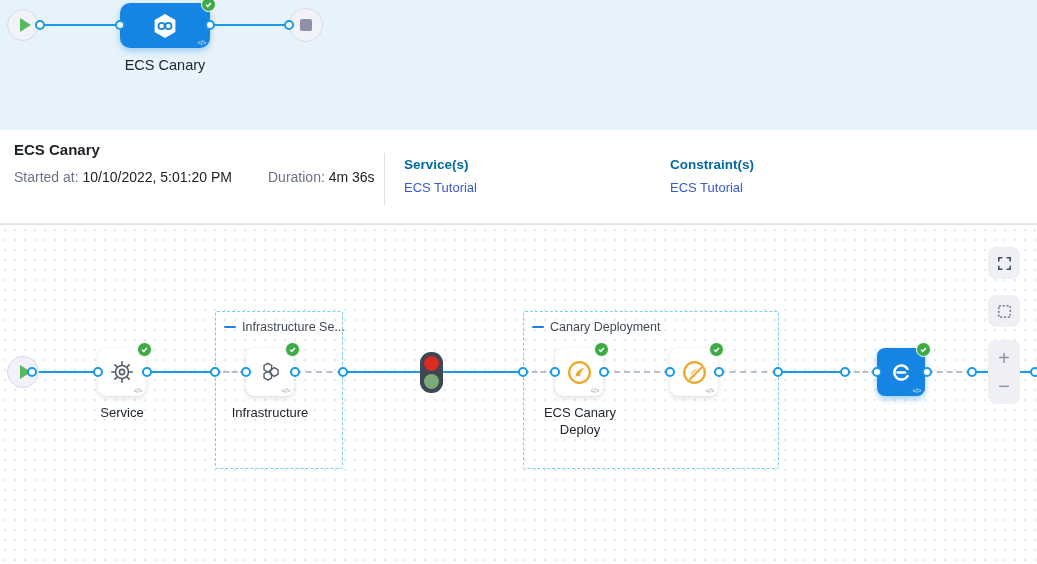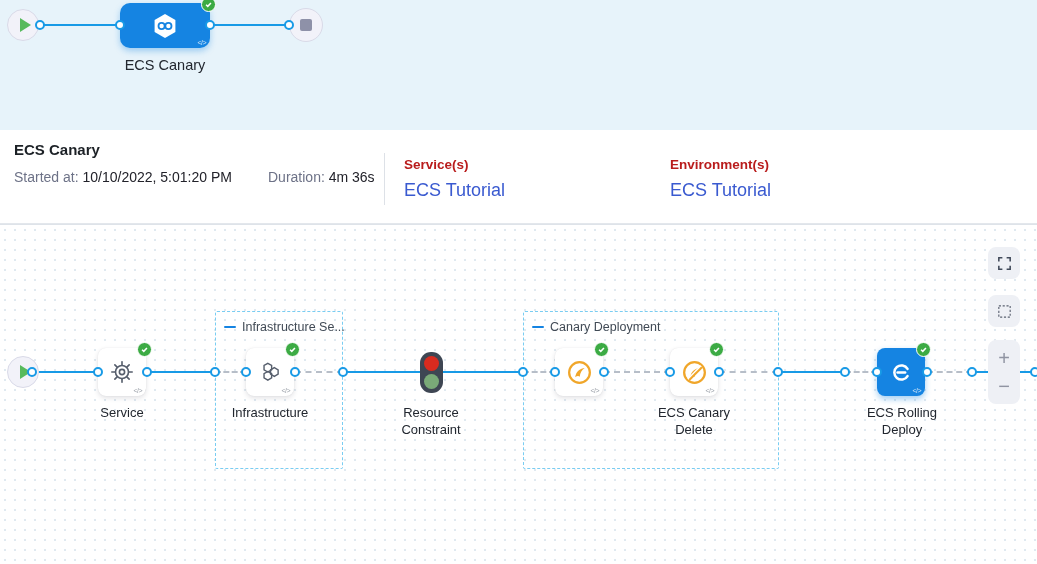--- a/index.html
+++ b/index.html
@@ -23,22 +23,22 @@
   .dot { position:absolute; width:10px; height:10px; border-radius:50%; background:#fff;
          border:2.5px solid #189ae6; z-index:3; }
 
   
   .summary { position:absolute; left:0; top:130px; width:1037px; height:94px; background:#fff;
              border-bottom:1px solid #e3e7ec; }
   .sum-title { position:absolute; left:14px; top:11px; font-size:15px; font-weight:bold; color:#1c2126; }
   .sum-row { position:absolute; top:39px; font-size:14px; color:#22222a; }
   .sum-muted { color:#6d7287; }
   .sum-divider { position:absolute; left:384px; top:23px; width:1px; height:52px; background:#dde1e7; }
-  .sum-h { position:absolute; top:27px; font-size:13.5px; font-weight:bold; color:#b91c1c; }
-  .sum-link { position:absolute; top:50px; font-size:18px; color:#3a5ad0; cursor:pointer; }
+  .sum-h { position:absolute; top:27px; font-size:13.5px; font-weight:bold; color:#0369a1; }
+  .sum-link { position:absolute; top:50px; font-size:13px; color:#3a5ad0; cursor:pointer; }
 
   
   .graph { position:absolute; left:0; top:224px; width:1037px; height:340px; background:#fff;
            border-top:1px solid #dee3e9;
            background-image:radial-gradient(circle, #dfe9f0 1.2px, transparent 1.4px);
            background-size:10px 10px; }
   .node { position:absolute; width:48px; height:48px; background:#fff; border-radius:8px; z-index:2;
           box-shadow:0 2px 5px rgba(40,41,61,.14), 0 0 1px rgba(40,41,61,.12);
           display:flex; align-items:center; justify-content:center; }
   .node.blue { background:#1584e2; box-shadow:0 3px 6px rgba(21,132,226,.4); }
@@ -109,21 +109,21 @@
       <span class="sum-muted">Started at:</span>
       <span>10/10/2022, 5:01:20 PM</span>
     </div>
     <div class="sum-row" style="left:268px">
       <span class="sum-muted">Duration:</span>
       <span>4m 36s</span>
     </div>
     <div class="sum-divider"></div>
     <div class="sum-h" style="left:404px">Service(s)</div>
     <div class="sum-link" style="left:404px">ECS Tutorial</div>
-    <div class="sum-h" style="left:670px">Environment(s)</div>
+    <div class="sum-h" style="left:670px">Constraint(s)</div>
     <div class="sum-link" style="left:670px">ECS Tutorial</div>
   </div>
 
   <div class="graph">
 
     <div class="group" style="left:215px;width:128px">
       <div class="glabel">
         <span class="dash"></span>
         <span class="txt">Infrastructure Se...</span>
       </div>
@@ -210,66 +210,64 @@
           </svg>
       </span>
       <span class="code">&lt;/&gt;</span>
     </div>
     <div class="nlabel" style="left:225px;width:90px">Infrastructure</div>
 
     <div class="tlight">
       <div class="red"></div>
       <div class="green"></div>
     </div>
-    <div class="nlabel" style="left:386px;width:90px">Resource Constraint</div>
 
     <div class="node" style="left:555px;top:123px">
       <svg width="27" height="27" viewBox="0 0 24 24">
         <circle cx="12" cy="12" r="9.2" fill="none" stroke="#f0a62a" stroke-width="2"></circle>
         <path d="M8.2 16.2 C8.8 11 13 8.2 16.6 8 C13.8 9.8 12.6 12.4 12.2 15.8 C11 14.6 9.6 15.2 8.2 16.2 Z" fill="#f0a62a"></path>
       </svg>
       <span class="badge">
         <svg width="9" height="9" viewBox="0 0 10 10">
             <polyline points="2.3,5.3 4.2,7.1 7.7,3.4" fill="none" stroke="#fff" stroke-width="1.7"></polyline>
           </svg>
       </span>
       <span class="code">&lt;/&gt;</span>
     </div>
+    <div class="nlabel" style="left:535px;width:90px">ECS Canary Deploy</div>
 
     <div class="node" style="left:670px;top:123px">
       <svg width="27" height="27" viewBox="0 0 24 24">
         <circle cx="12" cy="12" r="9.2" fill="none" stroke="#f0a62a" stroke-width="2"></circle>
         <path d="M8.2 16.2 C8.8 11 13 8.2 16.6 8 C13.8 9.8 12.6 12.4 12.2 15.8 C11 14.6 9.6 15.2 8.2 16.2 Z" fill="#f0a62a"></path>
         <line x1="6.2" y1="17.8" x2="17.8" y2="6.2" stroke="#fff" stroke-width="1.6"></line>
         <line x1="7.4" y1="18.6" x2="18.6" y2="7.4" stroke="#f0a62a" stroke-width="1.8"></line>
       </svg>
       <span class="badge">
         <svg width="9" height="9" viewBox="0 0 10 10">
             <polyline points="2.3,5.3 4.2,7.1 7.7,3.4" fill="none" stroke="#fff" stroke-width="1.7"></polyline>
           </svg>
       </span>
       <span class="code">&lt;/&gt;</span>
     </div>
-    <div class="nlabel" style="left:649px;width:90px">ECS Canary Delete</div>
 
     <div class="node blue" style="left:877px;top:123px">
       <svg width="25" height="25" viewBox="0 0 24 24">
         <g fill="none" stroke="#ffffff" stroke-width="2.4" stroke-linecap="round">
           <path d="M17.8 8.6 A6.8 6.8 0 1 0 17.8 15.4"></path>
           <line x1="8.2" y1="12" x2="15.5" y2="12"></line>
         </g>
       </svg>
       <span class="badge">
         <svg width="9" height="9" viewBox="0 0 10 10">
             <polyline points="2.3,5.3 4.2,7.1 7.7,3.4" fill="none" stroke="#fff" stroke-width="1.7"></polyline>
           </svg>
       </span>
       <span class="code">&lt;/&gt;</span>
     </div>
-    <div class="nlabel" style="left:857px;width:90px">ECS Rolling Deploy</div>
 
     <div class="ctl" style="top:22px">
       <svg width="17" height="17" viewBox="0 0 24 24">
         <g fill="none" stroke="#414a5a" stroke-width="2.2">
           <path d="M4 9 V4 H9"></path>
             <path d="M15 4 H20 V9"></path>
             <path d="M20 15 V20 H15"></path>
             <path d="M9 20 H4 V15"></path>
         </g>
       </svg>

